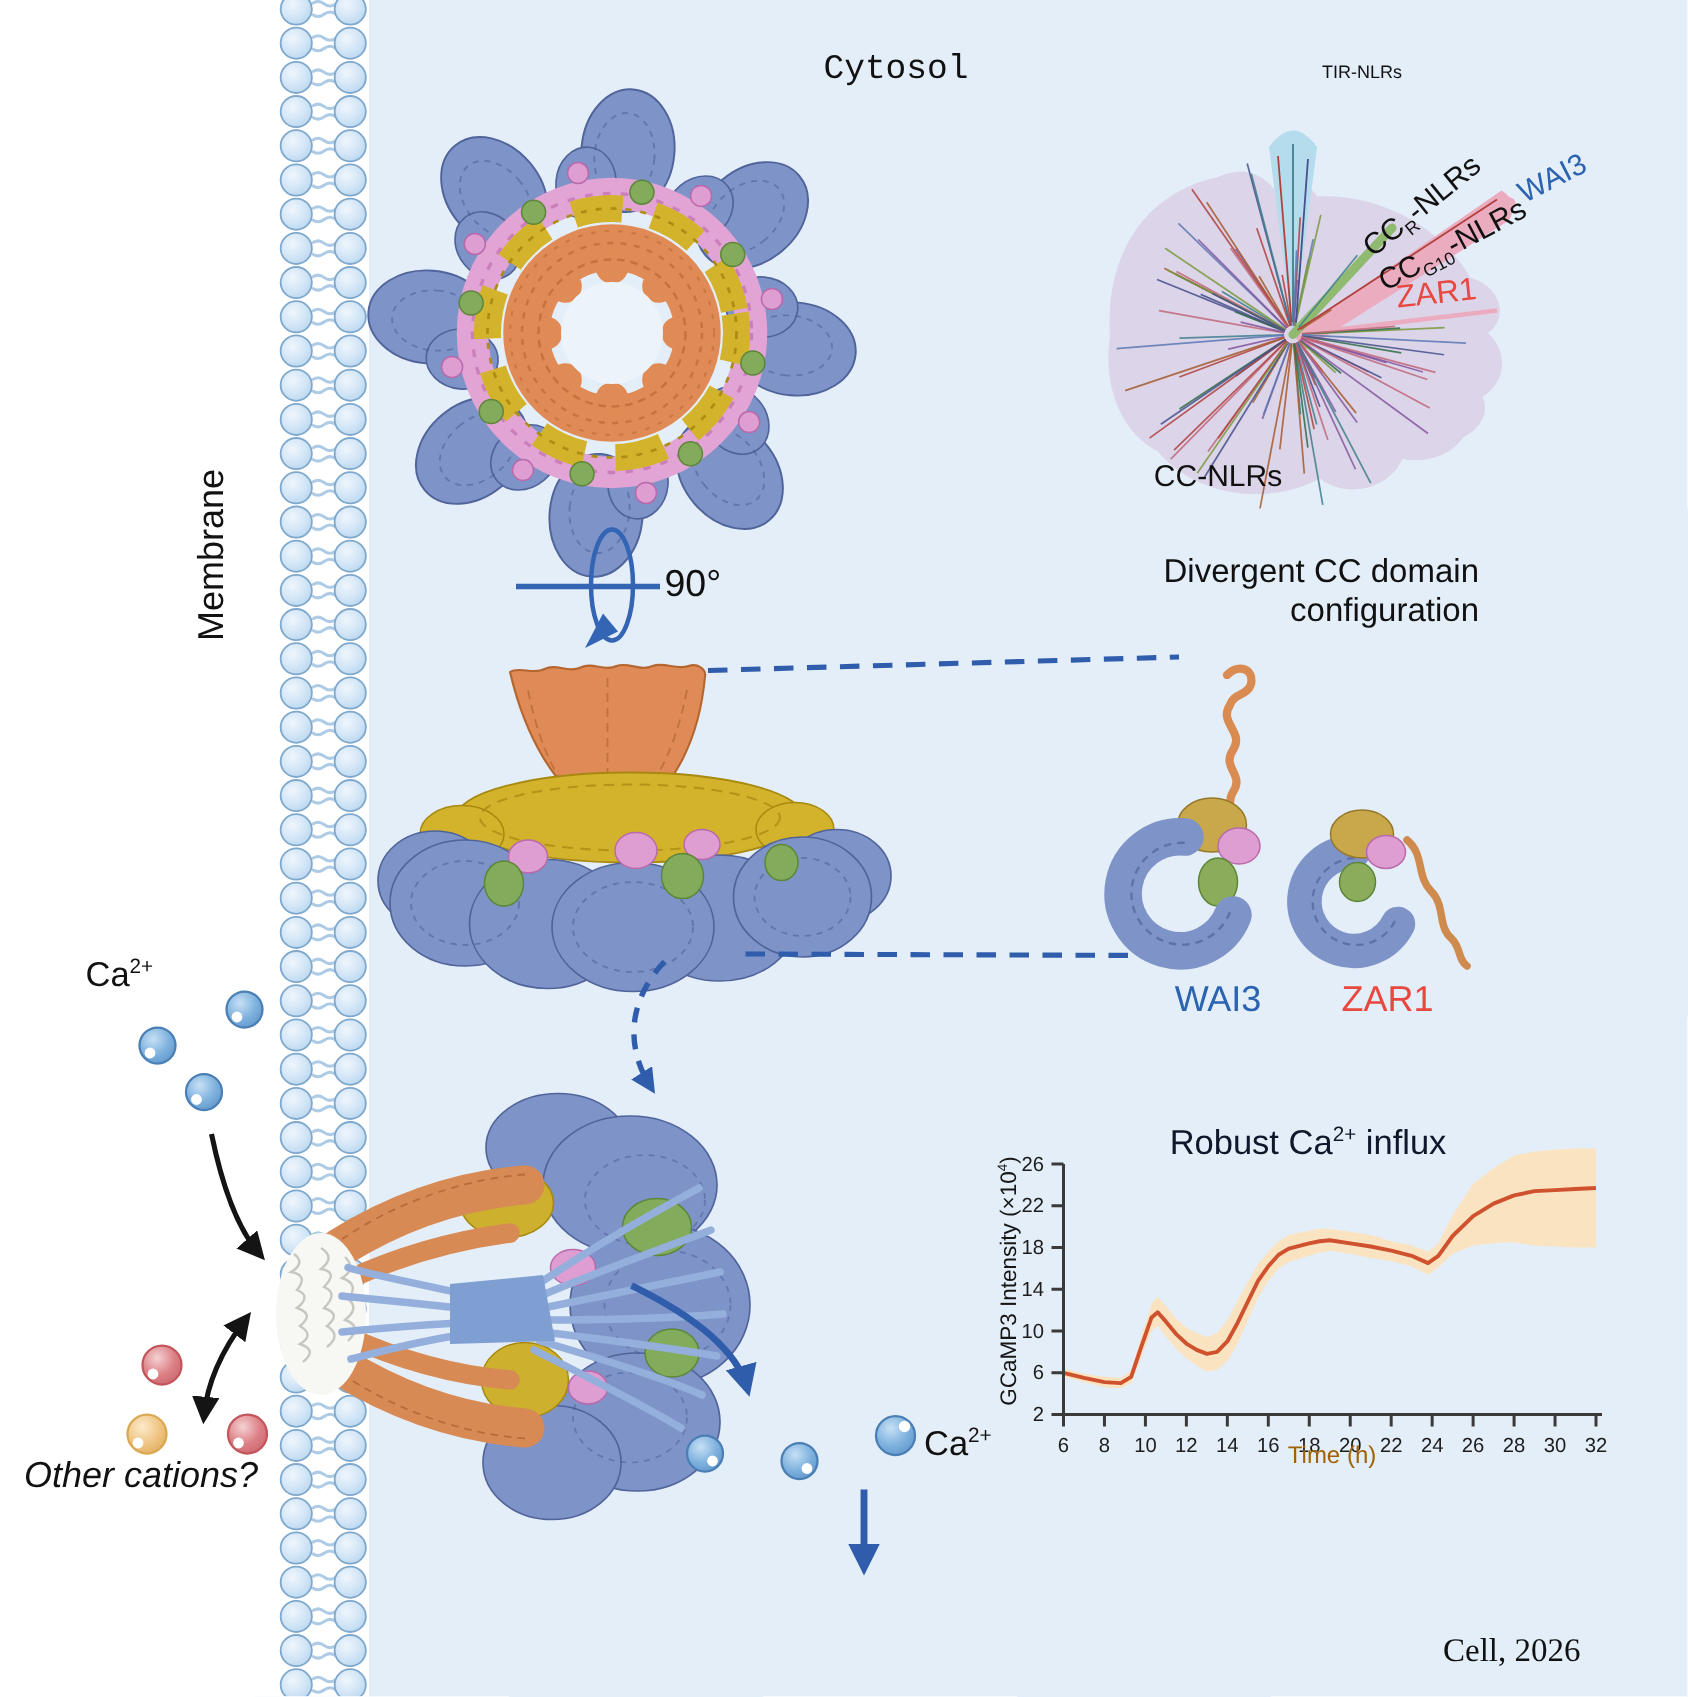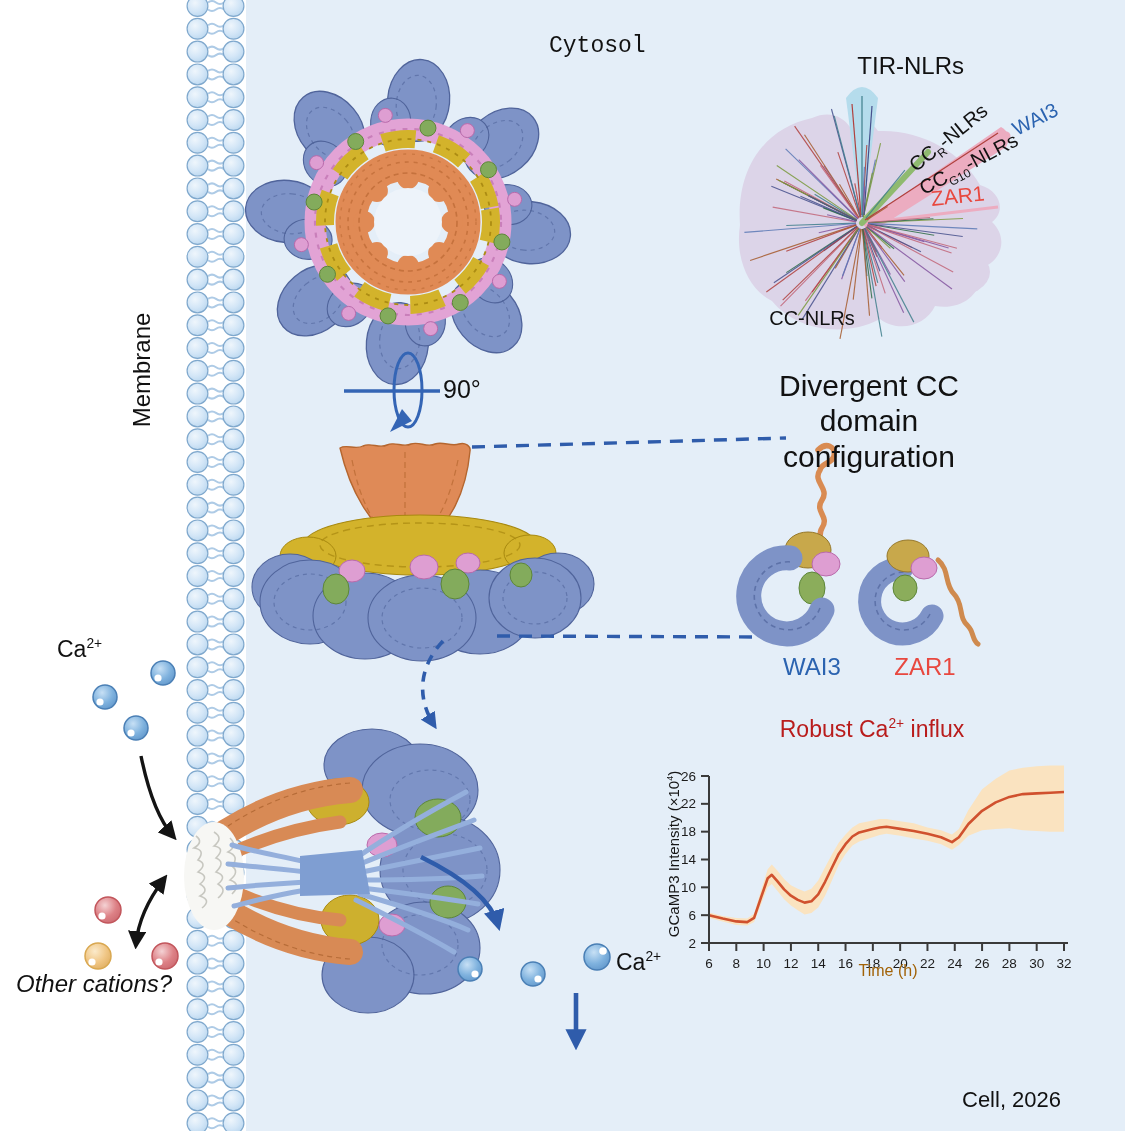--- a/index.html
+++ b/index.html
@@ -6,21 +6,21 @@
   .stage{position:relative;width:1125px;height:1131px;background:#ffffff;overflow:hidden;
          font-family:"Liberation Sans","DejaVu Sans",sans-serif;color:#111;}
   .cytosol-bg{position:absolute;left:246px;top:0;width:879px;height:1131px;background:#e4eef8;}
   svg.art{position:absolute;left:0;top:0;width:1125px;height:1131px;}
   .lbl{position:absolute;white-space:pre-line;line-height:1.18;}
   .sup{font-size:60%;vertical-align:super;line-height:0;}
   .sub{font-size:60%;vertical-align:sub;line-height:0;}
   .blue{color:#2b63b0;}
   .red{color:#e8483f;}
   .rot{transform-origin:left center;}
-  .chart-title{position:absolute;left:872px;top:716px;transform:translateX(-50%);font-size:23px;color:#b91c1c;white-space:nowrap;}
+  .chart-title{position:absolute;left:872px;top:748px;transform:translateX(-50%);font-size:23px;color:#0f172a;white-space:nowrap;}
   .chart-xlabel{position:absolute;left:888px;top:962px;transform:translateX(-50%);font-size:16px;color:#a16207;}
   .chart-ylabel{position:absolute;left:673px;top:854px;transform:translate(-50%,-50%) rotate(-90deg);font-size:15px;color:#161616;white-space:nowrap;}
   #chart-svg{position:absolute;left:655px;top:715px;}
 </style>
 </head>
 <body>
 
 <div class="stage">
   <div class="cytosol-bg"></div>
 
@@ -590,42 +590,42 @@
     </g>
   </svg>
 
   <div class="lbl" style="left:142px;top:370px;transform:translate(-50%,-50%) rotate(-90deg);font-size:24px;">Membrane</div>
 
   <div class="lbl" style="left:549px;top:33px;font-size:23px;font-family:Liberation Mono, monospace;">Cytosol</div>
 
 
   <div class="lbl" style="left:443px;top:375px;font-size:25px;">90°</div>
 
-  <div class="lbl" style="left:852px;top:52px;width:112px;text-align:right;font-size:24px;">TIR-NLRs</div>
+  <div class="lbl" style="left:852px;top:41px;width:112px;text-align:center;font-size:12px;">TIR-NLRs</div>
   <div class="lbl rot" style="left:912px;top:156px;font-size:20px;transform:rotate(-39deg);white-space:nowrap;"><span>CC</span><span class="sub">R</span><span>-NLRs</span></div>
   <div class="lbl rot" style="left:921px;top:178px;font-size:20px;transform:rotate(-28deg);white-space:nowrap;"><span>CC</span><span class="sub">G10</span><span>-NLRs</span></div>
   <div class="lbl rot blue" style="left:1014px;top:119px;font-size:20px;transform:rotate(-27deg);white-space:nowrap;">WAI3</div>
   <div class="lbl rot red" style="left:931px;top:187px;font-size:21px;transform:rotate(-6deg);white-space:nowrap;">ZAR1</div>
   <div class="lbl" style="left:757px;top:307px;width:110px;text-align:center;font-size:20px;">CC-NLRs</div>
 
-  <div class="lbl" style="left:752px;top:368px;width:234px;text-align:center;font-size:30px;">Divergent CC domain
+  <div class="lbl" style="left:752px;top:368px;width:234px;text-align:right;font-size:22px;">Divergent CC domain
 configuration</div>
 
   <div class="lbl blue" style="left:780px;top:653px;width:64px;text-align:center;font-size:24px;">WAI3</div>
   <div class="lbl red" style="left:890px;top:653px;width:70px;text-align:center;font-size:24px;">ZAR1</div>
 
 
   <div class="lbl" style="left:57px;top:636px;font-size:23px;"><span>Ca</span><span class="sup">2+</span></div>
 
   <div class="lbl" style="left:16px;top:970px;font-size:24px;white-space:nowrap;font-style:italic;">Other cations?</div>
 
   <div class="lbl" style="left:616px;top:949px;font-size:23px;"><span>Ca</span><span class="sup">2+</span></div>
 
 
-  <div class="lbl" style="left:962px;top:1087px;font-size:22px;white-space:nowrap;">Cell, 2026</div>
+  <div class="lbl" style="left:962px;top:1087px;font-size:22px;white-space:nowrap;font-family:Liberation Serif, serif;">Cell, 2026</div>
 
   <div class="chart-title"><span>Robust Ca</span><span class="sup">2+</span><span>  influx</span></div>
   <svg id="chart-svg" width="430" height="280" viewBox="0 0 430 280">
       <path d="M54.0,197.4 L67.7,200.9 L81.3,202.9 L92.2,203.6 L99.1,198.8 L105.9,175.8 L112.7,154.2 L116.8,149.4 L122.3,155.6 L129.1,164.0 L135.9,170.2 L142.8,173.7 L149.6,176.5 L156.4,173.7 L163.2,165.4 L170.1,152.2 L176.9,139.6 L183.7,127.8 L190.5,119.4 L197.4,112.5 L204.2,108.3 L217.8,105.5 L224.7,104.1 L231.5,104.1 L245.2,106.2 L258.8,108.3 L272.5,112.5 L286.1,115.3 L297.0,119.4 L303.9,113.9 L313.4,95.1 L327.1,74.2 L340.7,63.8 L354.4,55.4 L368.0,52.7 L381.7,51.3 L395.3,50.6 L409.0,50.6 L409.0,116.7 L395.3,116.7 L381.7,116.0 L368.0,115.3 L354.4,113.2 L340.7,113.9 L327.1,115.3 L313.4,120.8 L303.9,129.9 L297.0,134.8 L286.1,129.2 L272.5,125.7 L258.8,123.6 L245.2,120.8 L231.5,118.8 L224.7,120.1 L217.8,122.2 L204.2,126.4 L197.4,130.6 L190.5,138.9 L183.7,150.1 L176.9,165.4 L170.1,180.7 L163.2,192.5 L156.4,198.1 L149.6,199.5 L142.8,195.3 L135.9,190.4 L129.1,184.2 L122.3,175.8 L116.8,168.9 L112.7,172.3 L105.9,189.7 L99.1,207.1 L92.2,210.6 L81.3,209.9 L67.7,206.4 L54.0,202.9 Z" fill="#fae3c0" stroke="none"></path>
       <path d="M54.0,200.2 L67.7,203.6 L81.3,206.4 L92.2,207.1 L99.1,202.9 L105.9,182.8 L112.7,163.3 L116.8,159.8 L122.3,166.1 L129.1,174.4 L135.9,180.7 L142.8,184.9 L149.6,187.6 L156.4,186.3 L163.2,179.3 L170.1,166.8 L176.9,152.8 L183.7,138.9 L190.5,129.2 L197.4,121.5 L204.2,117.4 L217.8,113.9 L224.7,112.5 L231.5,111.8 L245.2,113.9 L258.8,116.0 L272.5,118.8 L286.1,122.2 L297.0,127.1 L303.9,122.2 L313.4,109.0 L327.1,95.8 L340.7,87.4 L354.4,81.9 L368.0,79.1 L381.7,78.4 L395.3,77.7 L409.0,77.0" fill="none" stroke="#d0512e" stroke-width="2.6" stroke-linejoin="round"></path>
       <path d="M54,61 L54,228 L413,228" fill="none" stroke="#3a3a3a" stroke-width="2"></path>
       <line x1="46" y1="228" x2="54" y2="228" stroke="#3a3a3a" stroke-width="2"></line>
       <text x="41" y="232.5" text-anchor="end" font-size="13.5" fill="#1c1c1c">2</text>
       <line x1="46" y1="200.16666666666666" x2="54" y2="200.16666666666666" stroke="#3a3a3a" stroke-width="2"></line>
       <text x="41" y="204.66666666666666" text-anchor="end" font-size="13.5" fill="#1c1c1c">6</text>

